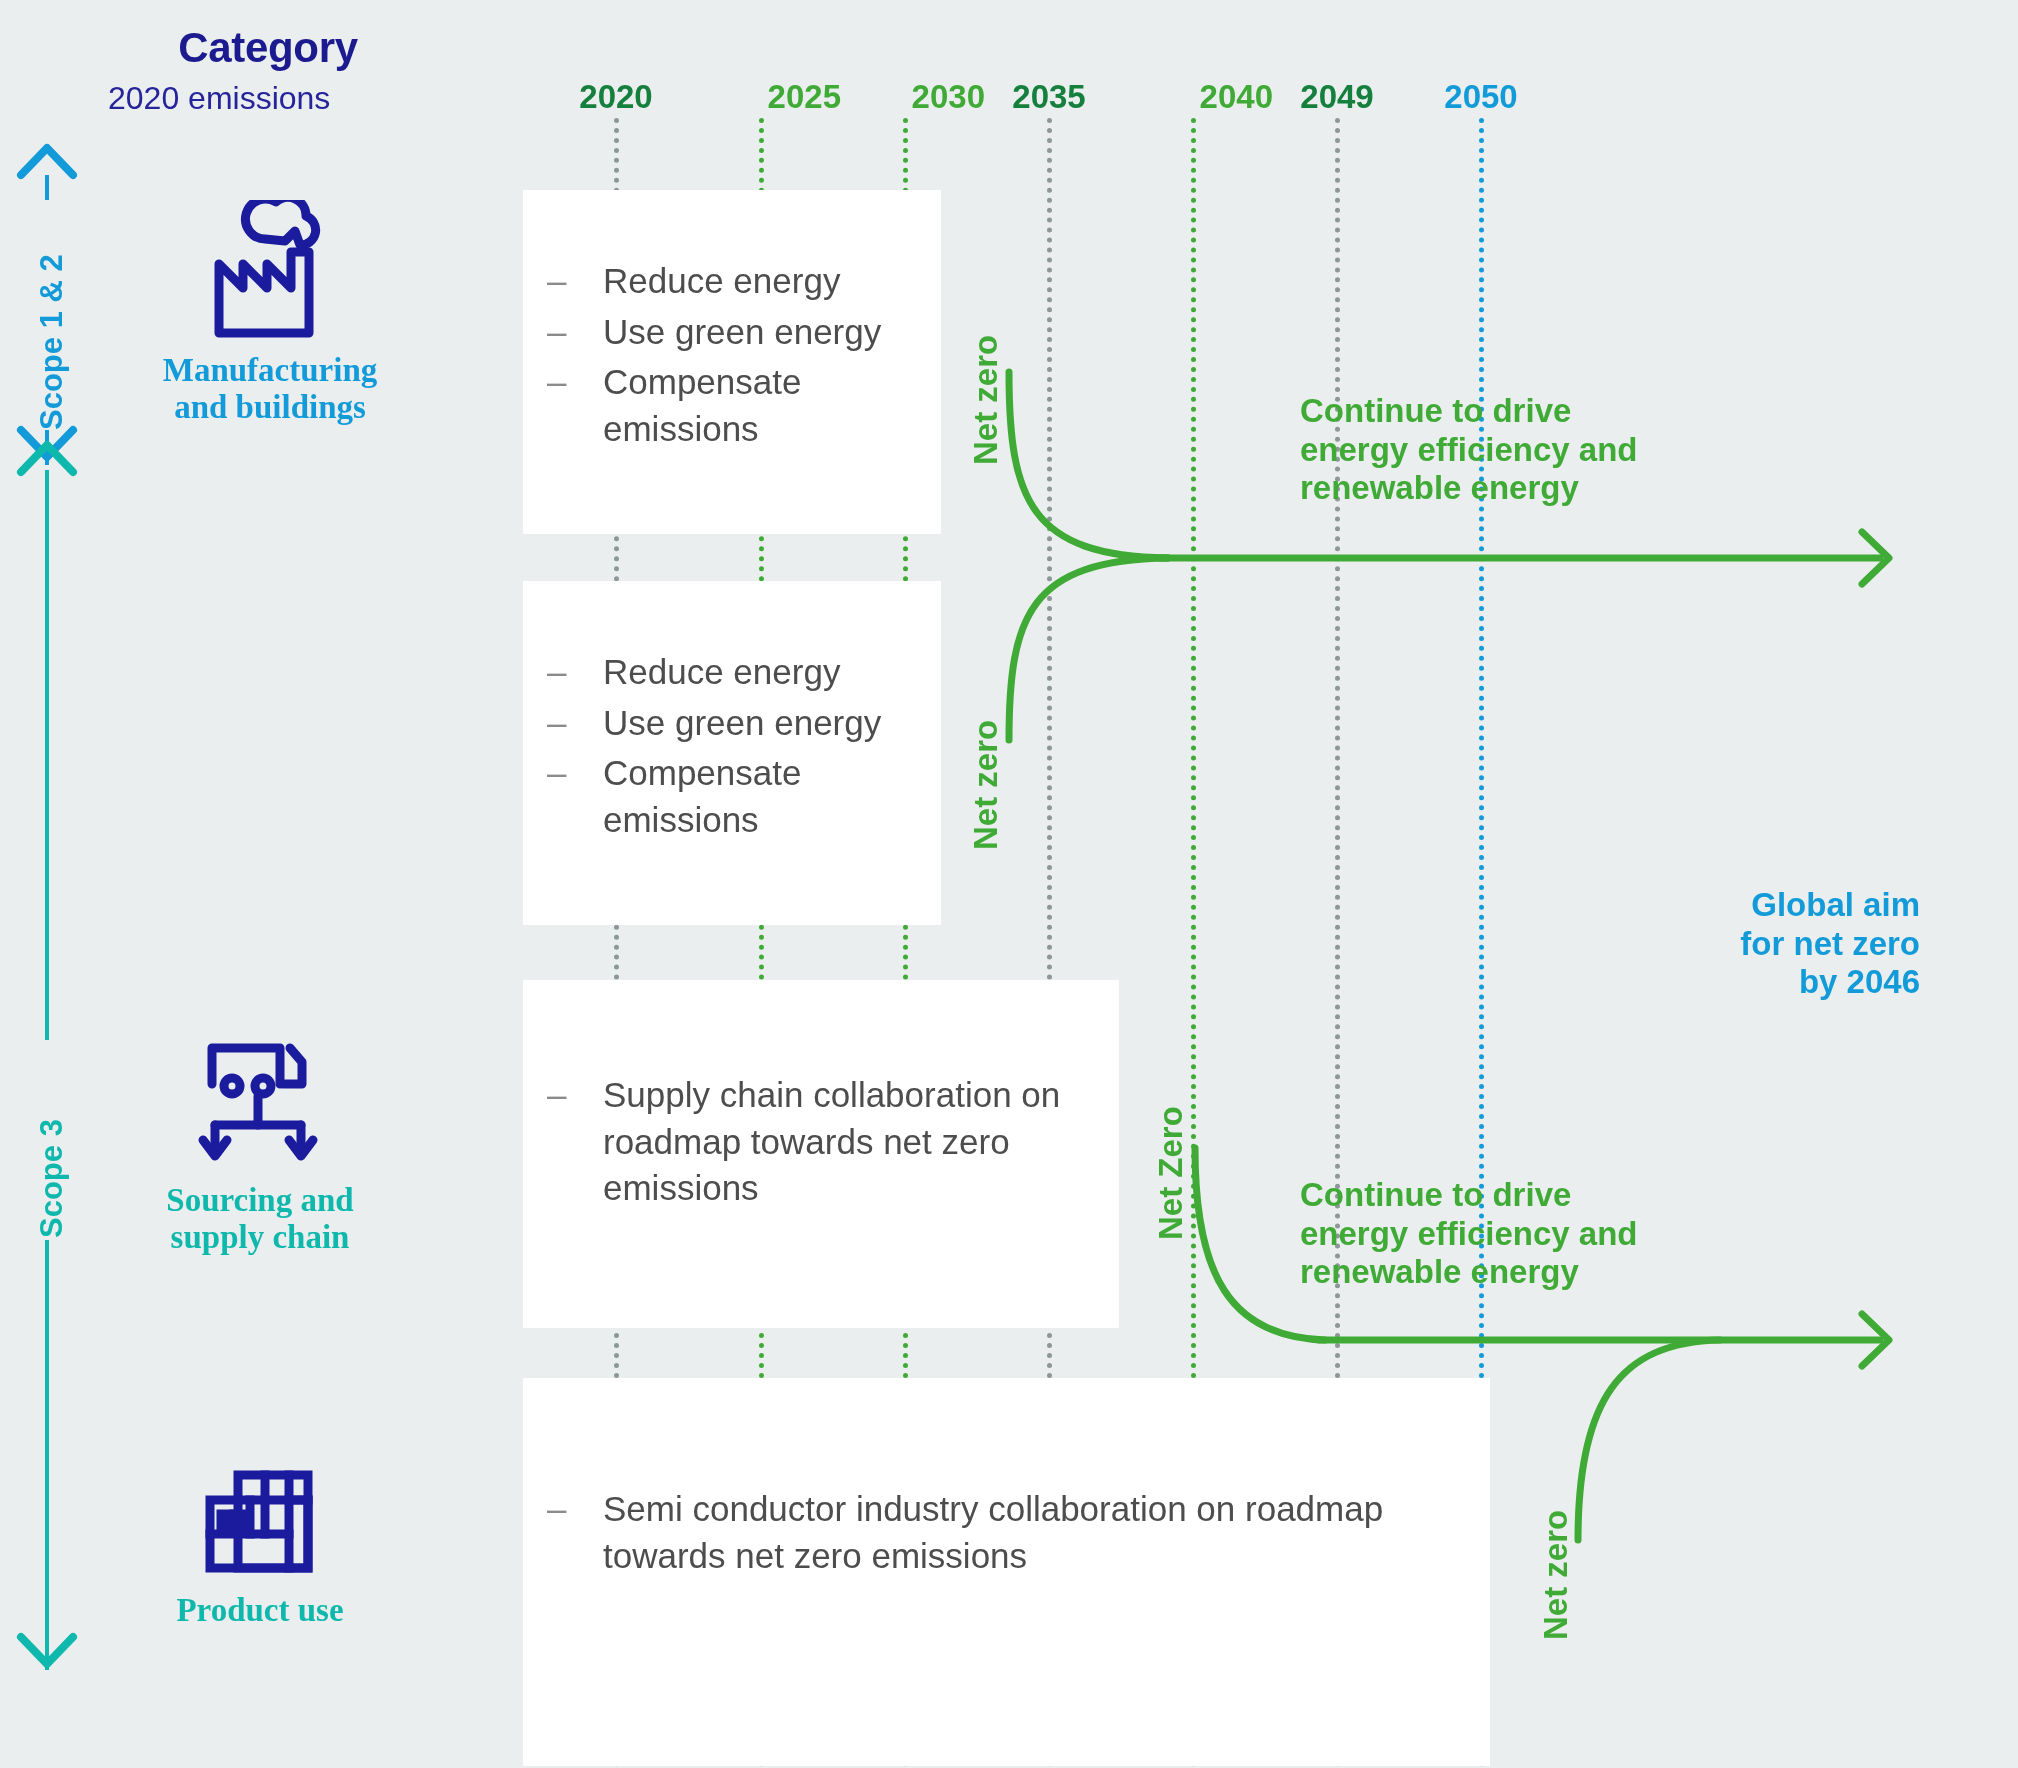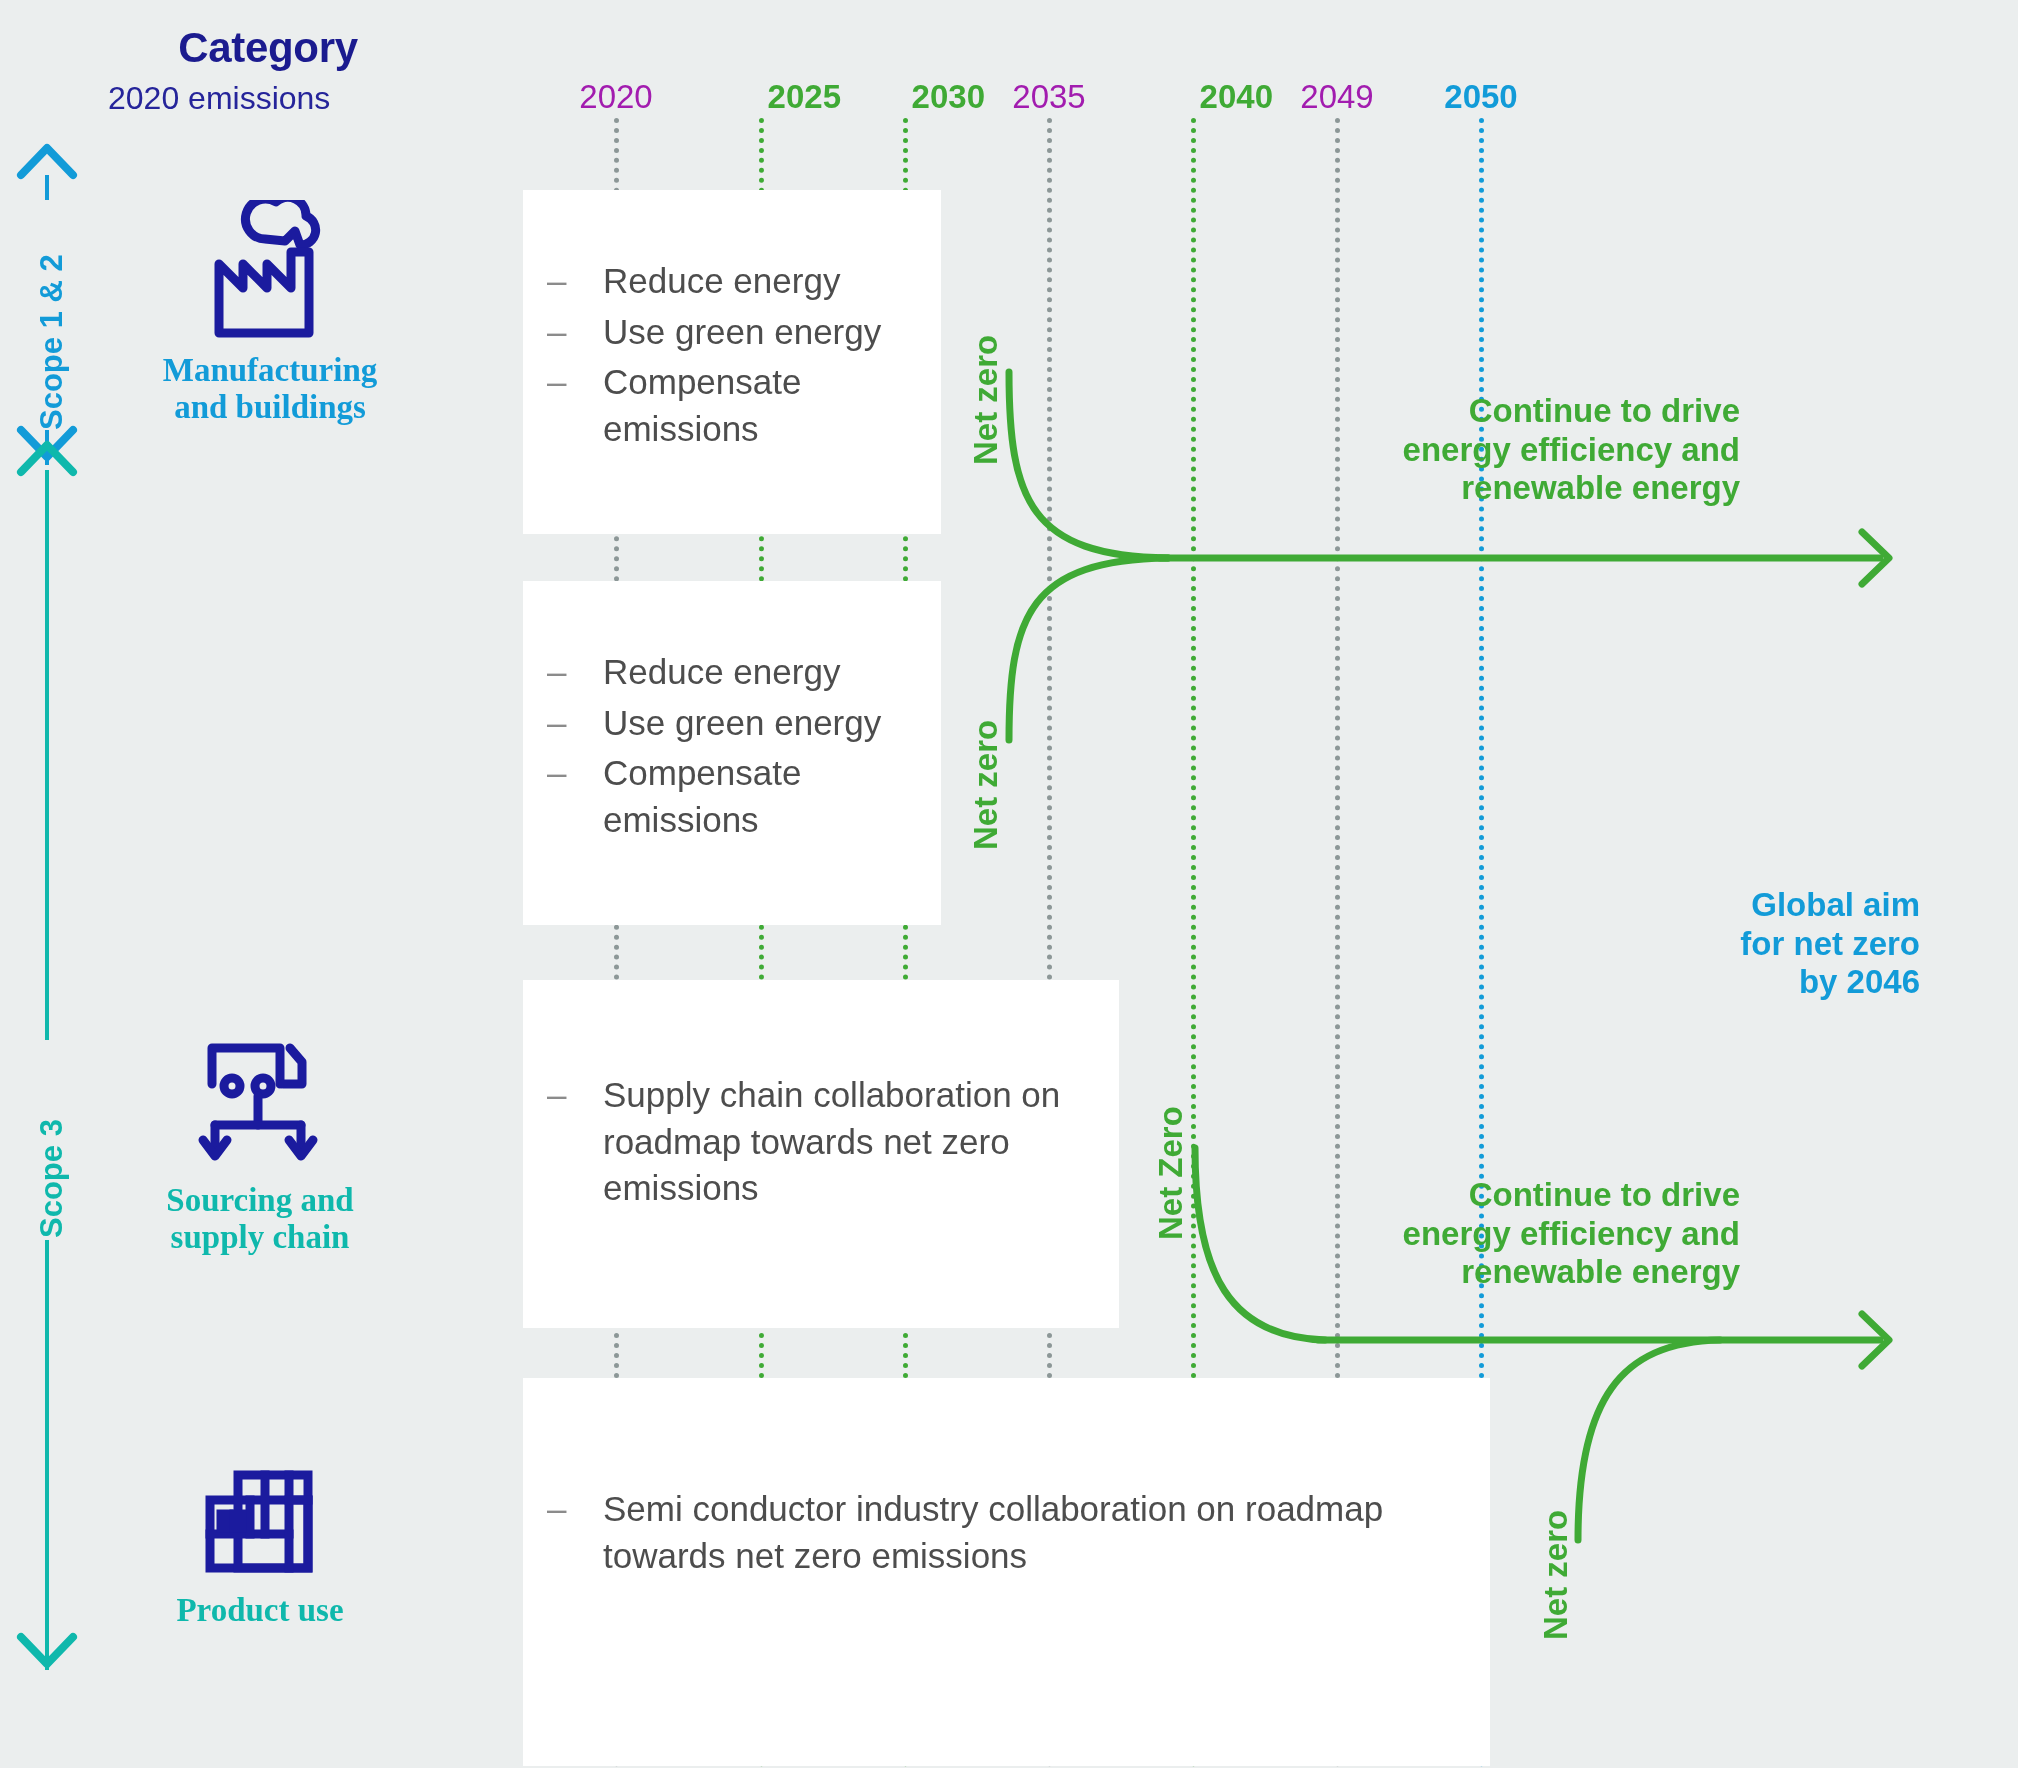--- a/index.html
+++ b/index.html
@@ -26,21 +26,21 @@
   }
   #lever-header{
     left:570px;top:24px;width:720px;text-align:center;
     font-size:42px;font-weight:bold;color:#4a4a4a;letter-spacing:-0.3px;
   }
 
   
   .year{
     top:78px;width:160px;text-align:center;font-size:33px;
   }
-  .year.dim{color:#a21caf;font-weight:normal;}
+  .year.dim{color:#15803d;font-weight:bold;}
   .year.green{color:#3faa35;font-weight:bold;text-align:right;}
   .year.blue{color:#129bd8;font-weight:bold;}
 
   
   .gridline{
     top:118px;width:0;border-left:5px dotted #7f8a8a;height:1650px;
   }
   .gridline.g-green{border-left-color:#3faa35;}
   .gridline.g-blue{border-left-color:#129bd8;}
   .gridline.g-grey{border-left-color:#8c9797;}
@@ -85,21 +85,21 @@
   }
 
   
   .netzero{
     position:absolute;font-size:33px;font-weight:bold;color:#3faa35;
     white-space:nowrap;transform-origin:left top;transform:rotate(-90deg);
   }
 
   
   .callout{
-    position:absolute;text-align:right;font-size:33px;font-weight:bold;
+    position:absolute;text-align:left;font-size:33px;font-weight:bold;
     color:#3faa35;line-height:1.17;
   }
   #global-aim{
     position:absolute;text-align:right;font-size:33px;font-weight:bold;
     color:#129bd8;line-height:1.17;
   }
 
   
   #curves{position:absolute;left:0;top:0;width:2018px;height:1768px;pointer-events:none;}
 </style>

